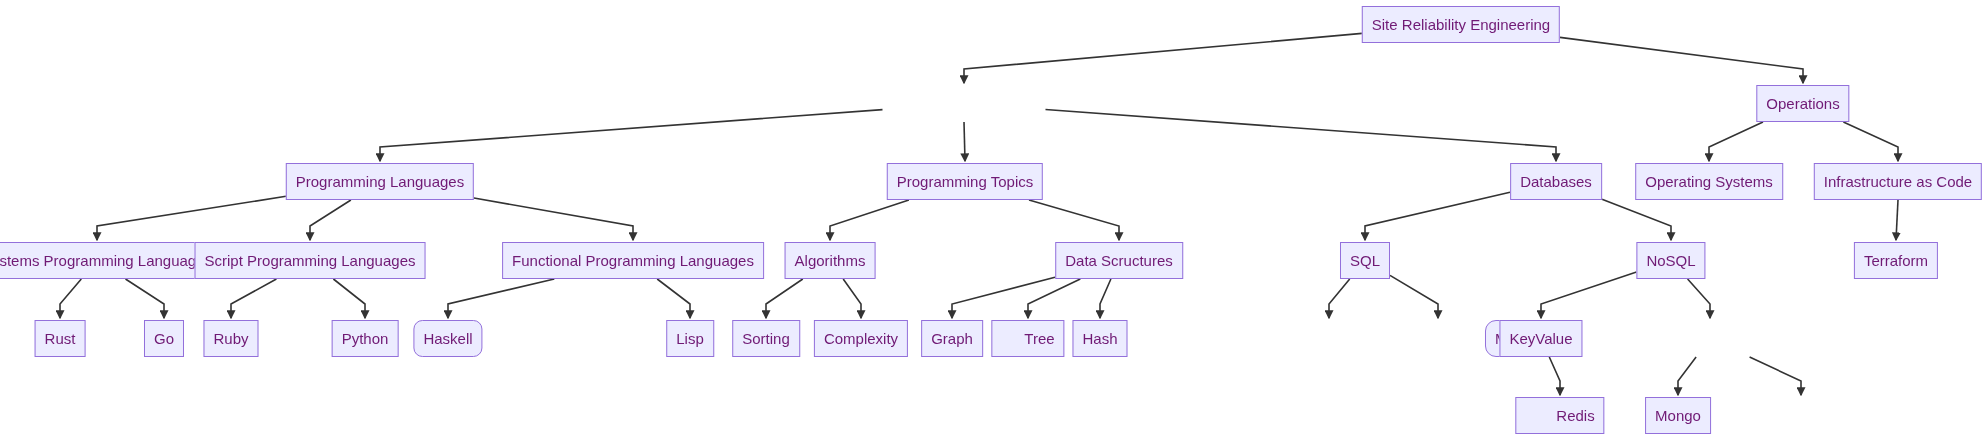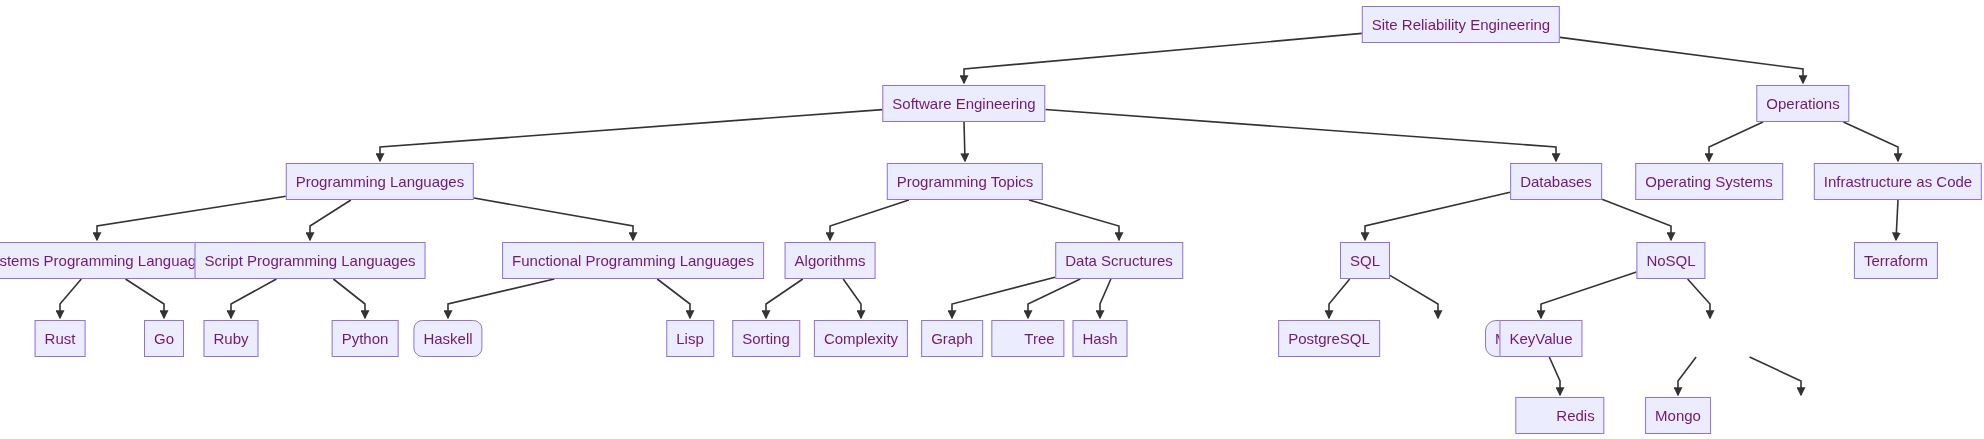--- a/index.html
+++ b/index.html
@@ -88,21 +88,20 @@
       <path d="M1349.7,279.0 L1329,304 L1329,318" class="edge" marker-end="url(#arrow)"></path>
       <path d="M1390.0,275.4 L1438,304 L1438,318" class="edge" marker-end="url(#arrow)"></path>
       <path d="M1636.5,272.0 L1541,304 L1541,318" class="edge" marker-end="url(#arrow)"></path>
       <path d="M1687.6,279.0 L1710,304 L1710,318" class="edge" marker-end="url(#arrow)"></path>
       <path d="M1549.3,357.0 L1560,381 L1560,395" class="edge" marker-end="url(#arrow)"></path>
       <path d="M1696.1,357.0 L1678,381 L1678,395" class="edge" marker-end="url(#arrow)"></path>
       <path d="M1749.6,357.0 L1801,381 L1801,395" class="edge" marker-end="url(#arrow)"></path>
     </svg>
   <div id="node-layer">
       <div class="node" style="left: 1461px; top: 6px;">Site Reliability Engineering</div>
-      <div class="node" style="left: 964px; top: 85px;">Software Engineering</div>
       <div class="node" style="left: 1803px; top: 85px;">Operations</div>
       <div class="node" style="left: 380px; top: 163px;">Programming Languages</div>
       <div class="node" style="left: 965px; top: 163px;">Programming Topics</div>
       <div class="node" style="left: 1556px; top: 163px;">Databases</div>
       <div class="node" style="left: 1709px; top: 163px;">Operating Systems</div>
       <div class="node" style="left: 1898px; top: 163px;">Infrastructure as Code</div>
       <div class="node" style="left: 97px; top: 242px;">Systems Programming Languages</div>
       <div class="node" style="left: 310px; top: 242px;">Script Programming Languages</div>
       <div class="node" style="left: 633px; top: 242px;">Functional Programming Languages</div>
       <div class="node" style="left: 830px; top: 242px;">Algorithms</div>
@@ -114,19 +113,18 @@
       <div class="node" style="left: 164px; top: 320px;">Go</div>
       <div class="node" style="left: 231px; top: 320px;">Ruby</div>
       <div class="node" style="left: 365px; top: 320px;">Python</div>
       <div class="node" style="left: 448px; top: 320px; border-radius: 9px;">Haskell</div>
       <div class="node" style="left: 690px; top: 320px;">Lisp</div>
       <div class="node" style="left: 766px; top: 320px;">Sorting</div>
       <div class="node" style="left: 861px; top: 320px;">Complexity</div>
       <div class="node" style="left: 952px; top: 320px;">Graph</div>
       <div class="node" style="left: 1028px; top: 320px; padding-left: 32px;">Tree</div>
       <div class="node" style="left: 1100px; top: 320px;">Hash</div>
-      <div class="node" style="left: 1329px; top: 320px;">PostgreSQL</div>
       <div class="node" style="left: 1520px; top: 320px; border-radius: 11px;">MySQL</div>
       <div class="node" style="left: 1541px; top: 320px;">KeyValue</div>
       <div class="node" style="left: 1560px; top: 397px; padding-left: 40px;">Redis</div>
       <div class="node" style="left: 1678px; top: 397px;">Mongo</div>
     </div>
 </div>
 
 </body></html>

